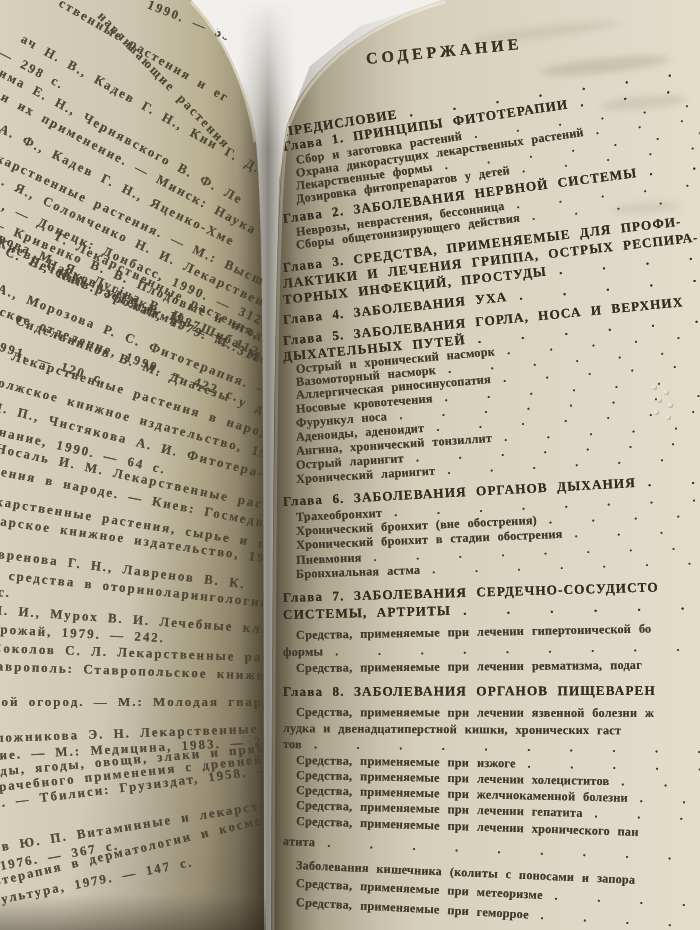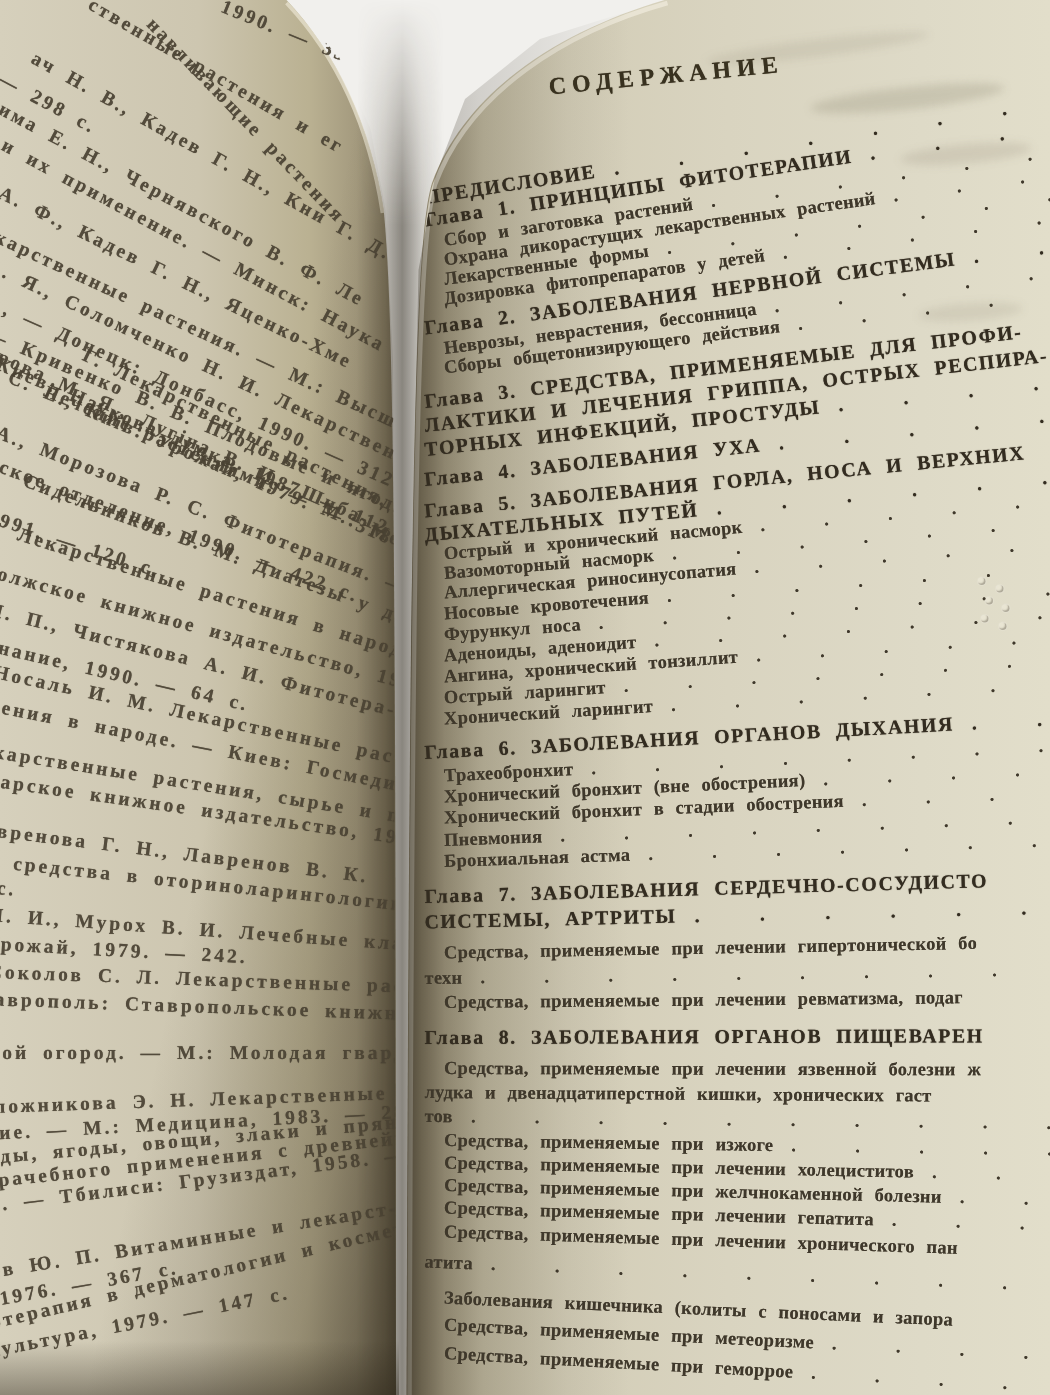--- a/index.html
+++ b/index.html
@@ -152,21 +152,21 @@
         <div class="rp-line item" style="left: 296px; top: 472px; transform: rotate(-3.41deg);"><span>Хронический ларингит</span><span class="leader">. . . . . . . . . . . . . . . .</span></div>
         <div class="rp-line chapter" style="left: 283px; top: 494px; transform: rotate(-3.08deg);"><span>Глава 6. ЗАБОЛЕВАНИЯ ОРГАНОВ ДЫХАНИЯ</span><span class="leader">. . . . . . . . . . . . . . . .</span></div>
         <div class="rp-line item" style="left: 296px; top: 510px; transform: rotate(-2.83deg);"><span>Трахеобронхит</span><span class="leader">. . . . . . . . . . . . . . . .</span></div>
         <div class="rp-line item" style="left: 296px; top: 524px; transform: rotate(-2.62deg);"><span>Хронический бронхит (вне обострения)</span><span class="leader">. . . . . . . . . . . . . . . .</span></div>
         <div class="rp-line item" style="left: 296px; top: 538px; transform: rotate(-2.4deg);"><span>Хронический бронхит в стадии обострения</span><span class="leader">. . . . . . . . . . . . . . . .</span></div>
         <div class="rp-line item" style="left: 296px; top: 553px; transform: rotate(-2.18deg);"><span>Пневмония</span><span class="leader">. . . . . . . . . . . . . . . .</span></div>
         <div class="rp-line item" style="left: 296px; top: 567px; transform: rotate(-1.96deg);"><span>Бронхиальная астма</span><span class="leader">. . . . . . . . . . . . . . . .</span></div>
         <div class="rp-line chapter" style="left: 283px; top: 590px; transform: rotate(-1.61deg);"><span>Глава 7. ЗАБОЛЕВАНИЯ СЕРДЕЧНО-СОСУДИСТО</span></div>
         <div class="rp-line chapter-cont" style="left: 283px; top: 607px; transform: rotate(-1.35deg);"><span>СИСТЕМЫ, АРТРИТЫ</span><span class="leader">. . . . . . . . . . . . . . . .</span></div>
         <div class="rp-line item" style="left: 296px; top: 628px; transform: rotate(-1.03deg);"><span>Средства, применяемые при лечении гипертонической бо</span></div>
-        <div class="rp-line item-cont" style="left: 283px; top: 645px; transform: rotate(-0.77deg);"><span>техн</span><span class="leader">. . . . . . . . . . . . . . . .</span></div>
+        <div class="rp-line item-cont" style="left: 283px; top: 645px; transform: rotate(-0.77deg);"><span>формы</span><span class="leader">. . . . . . . . . . . . . . . .</span></div>
         <div class="rp-line item" style="left: 296px; top: 661px; transform: rotate(-0.52deg);"><span>Средства, применяемые при лечении ревматизма, подаг</span></div>
         <div class="rp-line chapter" style="left: 283px; top: 684px; transform: rotate(-0.17deg);"><span>Глава 8. ЗАБОЛЕВАНИЯ ОРГАНОВ ПИЩЕВАРЕН</span></div>
         <div class="rp-line item" style="left: 296px; top: 705px; transform: rotate(0.15deg);"><span>Средства, применяемые при лечении язвенной болезни ж</span></div>
         <div class="rp-line item-cont" style="left: 283px; top: 721px; transform: rotate(0.4deg);"><span>лудка и двенадцатиперстной кишки, хронических гаст</span></div>
         <div class="rp-line item-cont" style="left: 283px; top: 737px; transform: rotate(0.64deg);"><span>тов</span><span class="leader">. . . . . . . . . . . . . . . .</span></div>
         <div class="rp-line item" style="left: 296px; top: 753px; transform: rotate(0.88deg);"><span>Средства, применяемые при изжоге</span><span class="leader">. . . . . . . . . . . . . . . .</span></div>
         <div class="rp-line item" style="left: 296px; top: 768px; transform: rotate(1.11deg);"><span>Средства, применяемые при лечении холециститов</span><span class="leader">. . . . . . . . . . . . . . . .</span></div>
         <div class="rp-line item" style="left: 296px; top: 783px; transform: rotate(1.34deg);"><span>Средства, применяемые при желчнокаменной болезни</span><span class="leader">. . . . . . . . . . . . . . . .</span></div>
         <div class="rp-line item" style="left: 296px; top: 798px; transform: rotate(1.57deg);"><span>Средства, применяемые при лечении гепатита</span><span class="leader">. . . . . . . . . . . . . . . .</span></div>
         <div class="rp-line item" style="left: 296px; top: 814px; transform: rotate(1.82deg);"><span>Средства, применяемые при лечении хронического пан</span></div>

